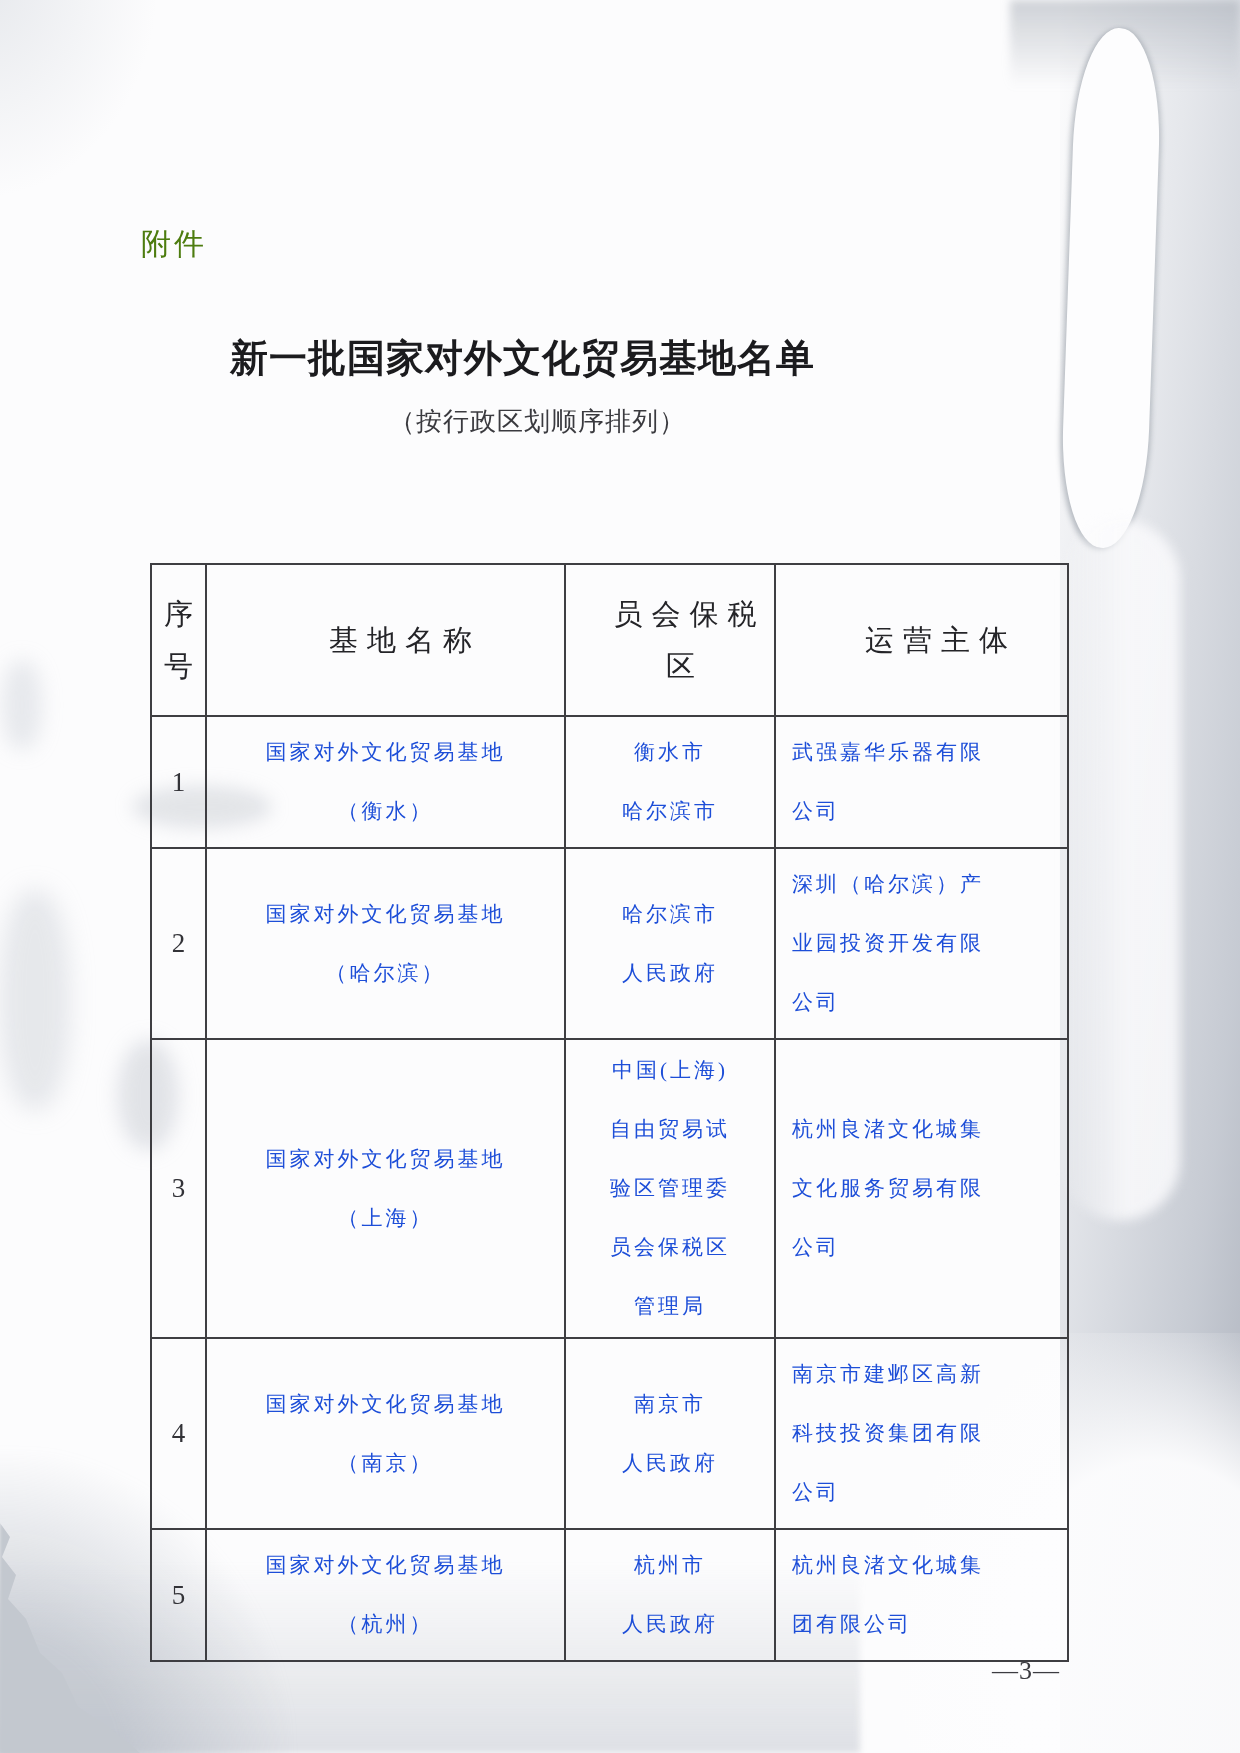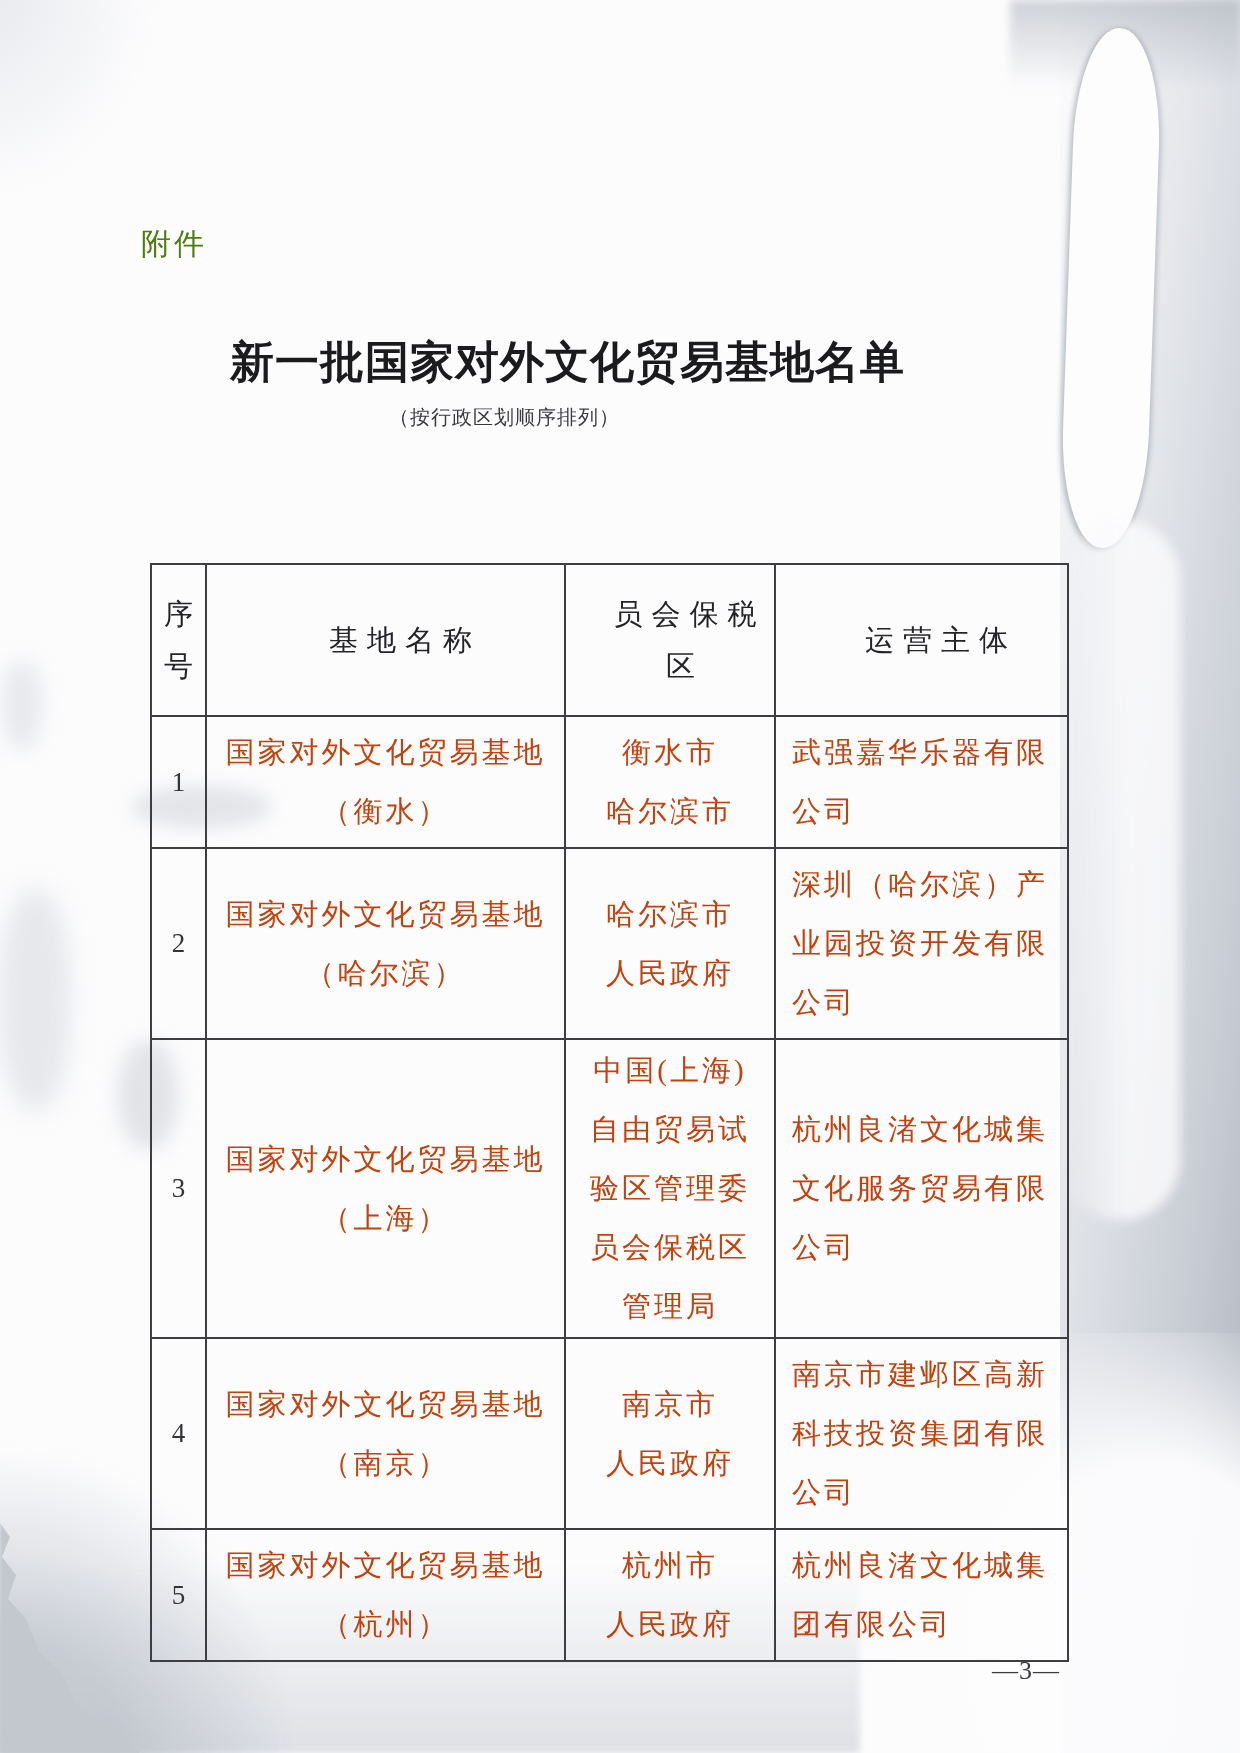--- a/index.html
+++ b/index.html
@@ -76,27 +76,27 @@
   }
   
   .content { position: relative; z-index: 2; }
   .attachment {
     position: absolute; left: 141px; top: 224px;
     font-size: 30px; color: #4d7c0f; letter-spacing: 3px;
     font-family: "Liberation Sans", "DejaVu Sans", sans-serif;
   }
   .title {
     position: absolute; left: 230px; top: 333px; margin: 0;
-    font-size: 44px; font-weight: bold; color: #1b1b1e;
+    font-size: 38px; font-weight: bold; color: #1b1b1e;
     letter-spacing: 1px; white-space: nowrap;
     font-family: "Liberation Serif", "DejaVu Serif", serif;
   }
   .subtitle {
     position: absolute; left: 389px; top: 404px;
-    font-size: 20px; color: #3a3a3f; letter-spacing: 1px; white-space: nowrap;
+    font-size: 26px; color: #3a3a3f; letter-spacing: 1px; white-space: nowrap;
   }
   table.base-table {
     position: absolute; left: 150px; top: 563px;
     width: 917px; table-layout: fixed; border-collapse: collapse;
   }
   .base-table th, .base-table td {
     border: 2px solid #3e3e42;
     vertical-align: middle;
     white-space: pre-line;
   }
@@ -106,21 +106,21 @@
   .base-table tbody tr:nth-child(3) { height: 298px; }
   .base-table tbody tr:nth-child(4) { height: 177px; }
   .base-table tbody tr:nth-child(5) { height: 118px; }
   .base-table th {
     font-family: "Liberation Sans", "DejaVu Sans", sans-serif;
     font-weight: 500; font-size: 29px; color: #242428;
     text-align: center; line-height: 52px;
   }
   .base-table th.w { letter-spacing: 9px; text-indent: 9px; padding-left: 31px; }
   .base-table td {
-    font-size: 29px; color: #c2410c; line-height: 59px;
+    font-size: 21px; color: #1d4ed8; line-height: 59px;
   }
   td.td-no {
     text-align: center; font-size: 27px; color: #333338;
     font-family: "Liberation Serif", "DejaVu Serif", serif;
   }
   td.td-name   { text-align: center; letter-spacing: 3px; }
   td.td-builder{ text-align: center; letter-spacing: 3px; }
   td.td-operator { text-align: left; padding: 6px 8px 6px 16px; letter-spacing: 3px; }
   .page-number {
     position: absolute; left: 992px; top: 1656px;

